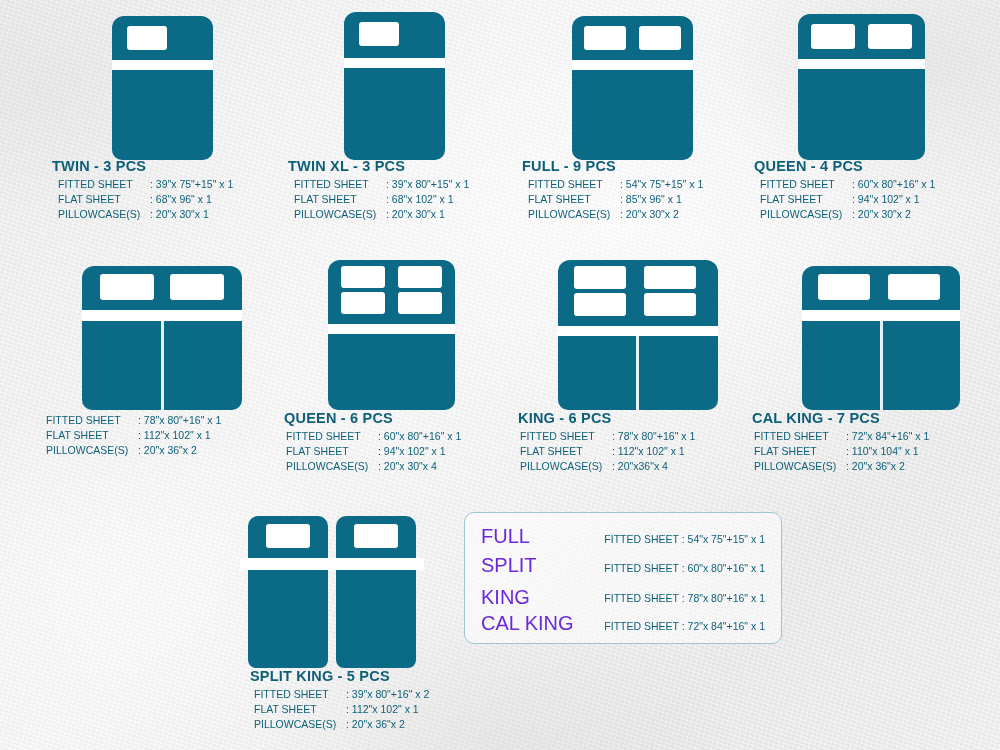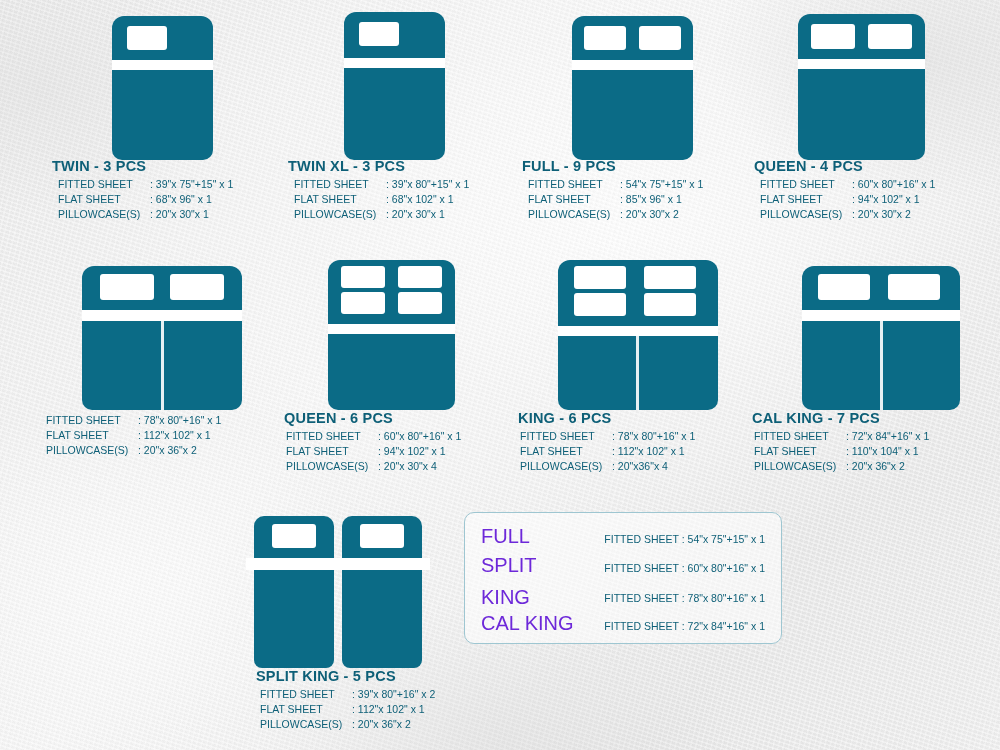--- a/index.html
+++ b/index.html
@@ -285,21 +285,21 @@
         <span class="spec-label" style="width:92px;">FLAT SHEET</span>
         <span class="spec-val">: 110"x 104" x 1</span>
       </div>
       <div class="spec-row">
         <span class="spec-label" style="width:92px;">PILLOWCASE(S)</span>
         <span class="spec-val">: 20"x 36"x 2</span>
       </div>
     </div>
   </div>
 
-  <div class="bed-card" style="left:222px; top:508px; width:250px;">
+  <div class="bed-card" style="left:216px; top:508px; width:250px;">
     <div class="bed-art" style="height:160px;">
       <div class="piece" style="left:32px; top:8px; width:80px; height:152px; border-radius:10px 10px 8px 8px;"></div>
       <div class="piece" style="left:120px; top:8px; width:80px; height:152px; border-radius:10px 10px 8px 8px;"></div>
       <div class="pillow" style="left:50px; top:16px; width:44px; height:24px;"></div>
       <div class="pillow" style="left:138px; top:16px; width:44px; height:24px;"></div>
       <div class="sheet-band" style="left:24px; top:50px; width:184px; height:12px;"></div>
     </div>
     <div class="bed-title" style="padding-left:34px;">SPLIT KING - 5 PCS</div>
     <div class="specs" style="padding-left:38px;">
       <div class="spec-row">

